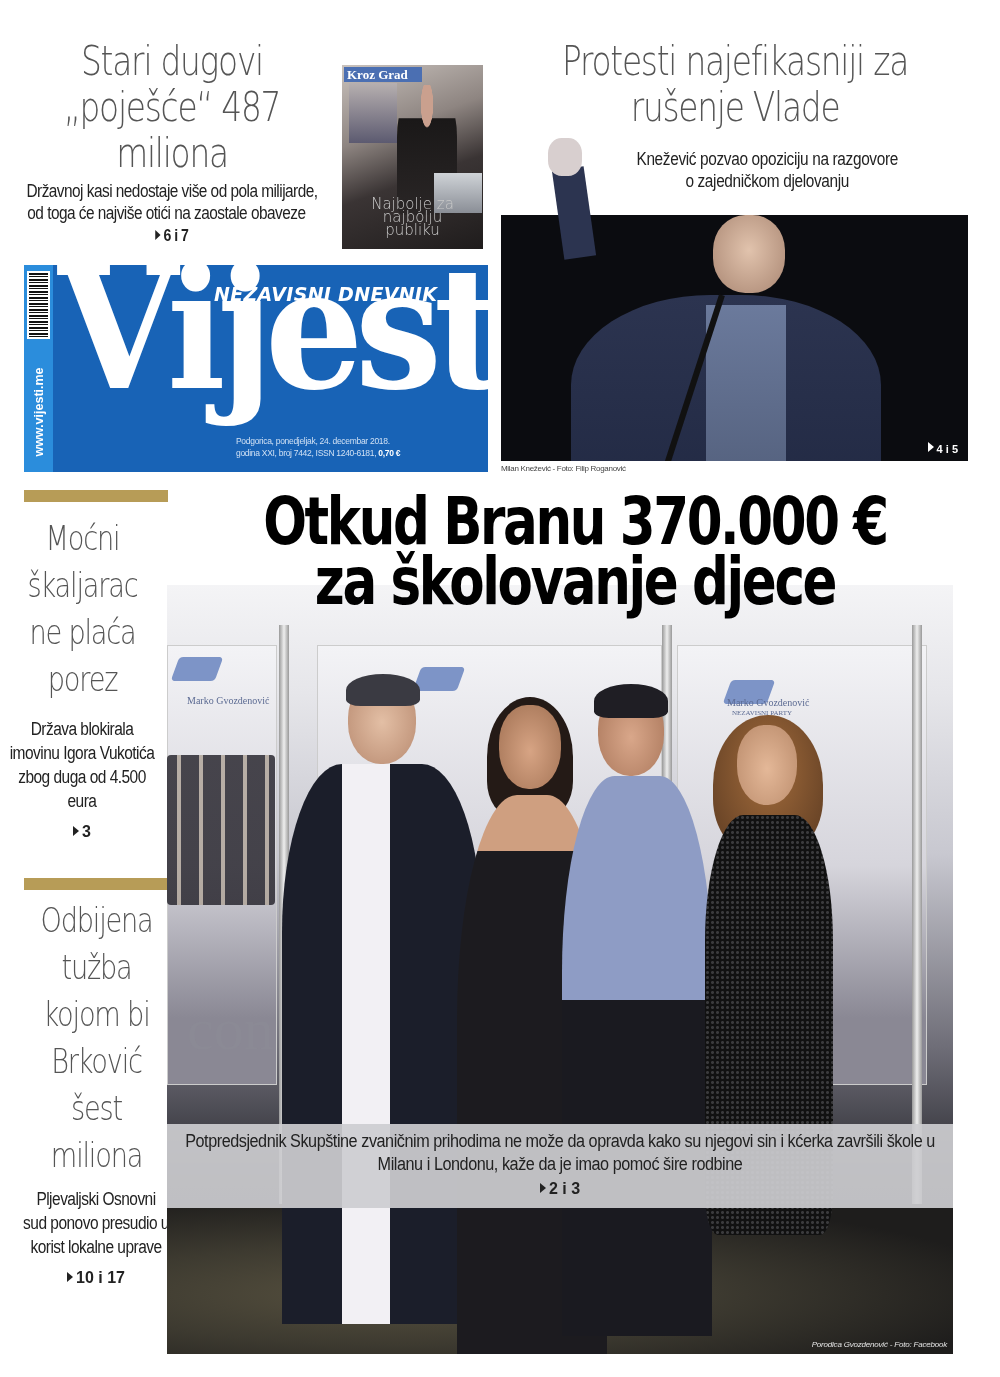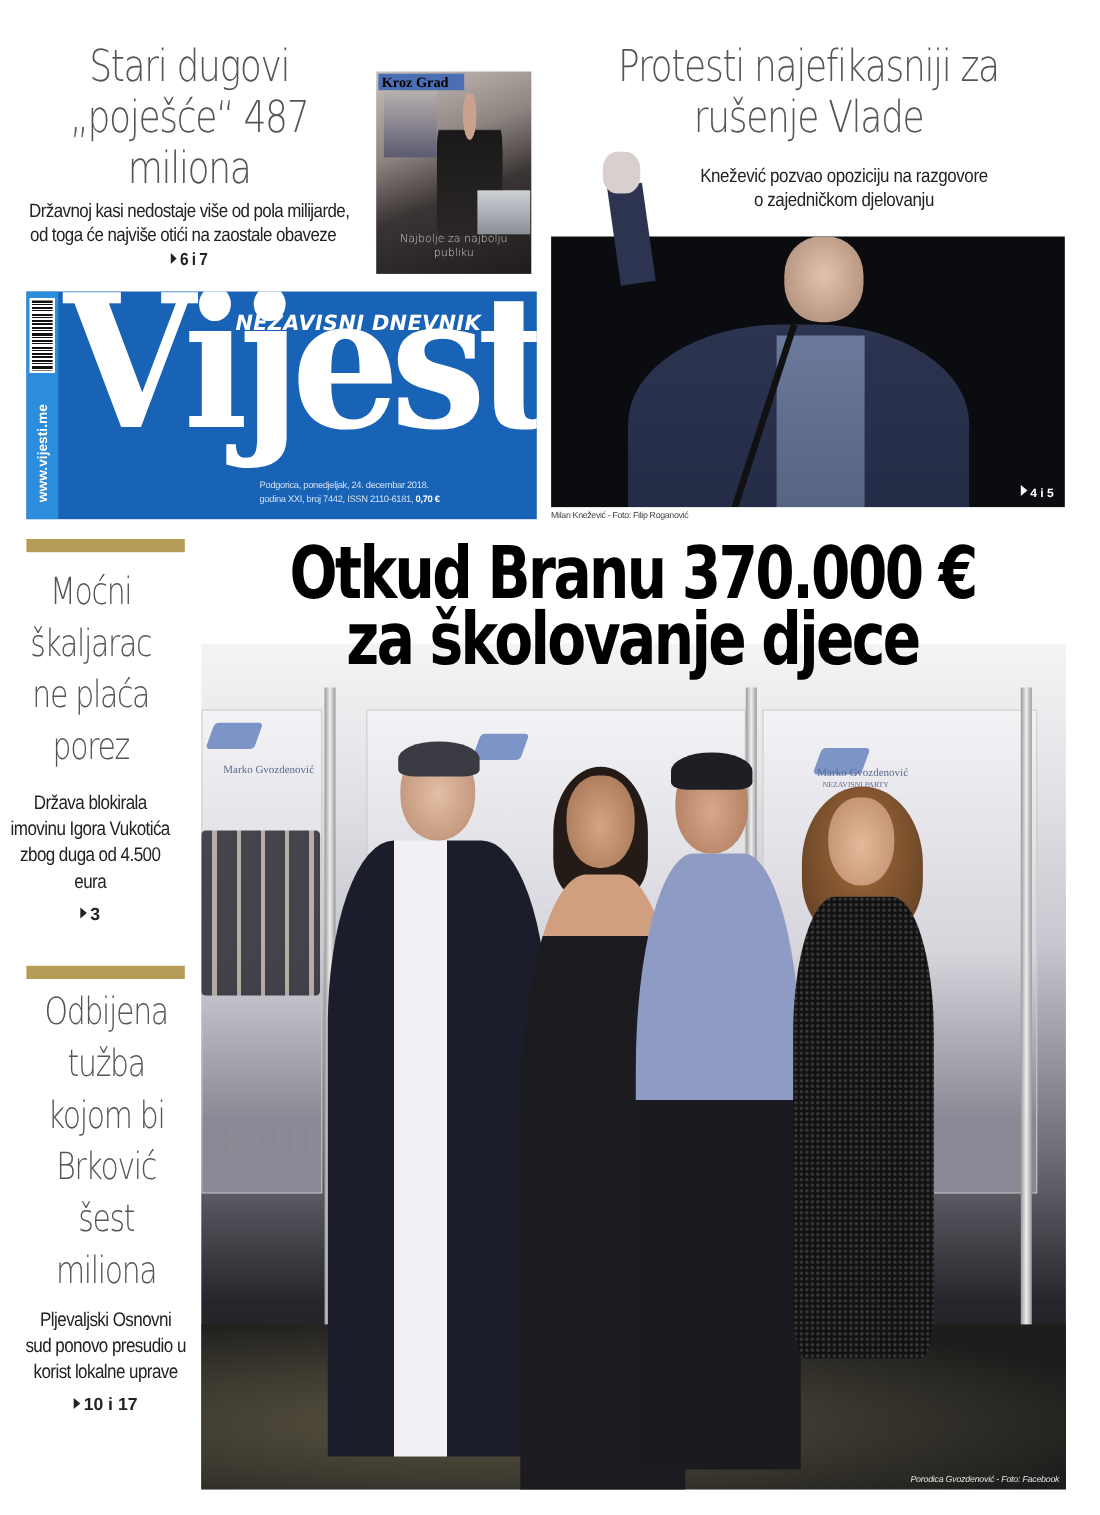--- a/index.html
+++ b/index.html
@@ -16,25 +16,25 @@
   #teaser-debts .deck { font-size: 17.5px; line-height: 22px; margin-top: 4px; transform: scaleX(0.88); transform-origin: center top; width: 340px; margin-left: -20px; }
   .page-ref { font-weight: bold; font-size: 16px; color: #222; white-space: nowrap; }
   .page-ref .tri { display: inline-block; width: 0; height: 0; border-top: 5px solid transparent; border-bottom: 5px solid transparent; border-left: 6px solid #222; margin-right: 3px; vertical-align: 1px; }
 
   
   #supplement { left: 342px; top: 34px; width: 144px; height: 220px; }
   #supplement-label { font-weight: bold; font-size: 13px; text-align: center; color: #111; width: 100%; display: block; margin-left: 3px; margin-top: 48px;}
   #supplement-arrow { width: 0; height: 0; margin: 1px auto 0; border-left: 5px solid transparent; border-right: 5px solid transparent; border-top: 6px solid #222; }
   #supplement-cover { position: absolute; left: 0; top: 31px; width: 141px; height: 184px;
     background: linear-gradient(160deg, #c9c2bd 0%, #8e8581 35%, #3a3434 60%, #1f1c1c 100%); overflow: hidden; }
-  #supplement-brand { position: absolute; left: 2px; top: 2px; width: 78px; height: 15px; background: #4b6fb2; color: #000000; font-family: "Liberation Serif", serif; font-weight: bold; font-size: 13px; line-height: 15px; padding-left: 3px; }
+  #supplement-brand { position: absolute; left: 2px; top: 2px; width: 78px; height: 15px; background: #4b6fb2; color: #ffffff; font-family: "Liberation Serif", serif; font-weight: bold; font-size: 13px; line-height: 15px; padding-left: 3px; }
   #supplement-inset1 { position: absolute; left: 7px; top: 18px; width: 48px; height: 60px; background: linear-gradient(180deg,#b7b0b0,#5c5a70); }
   #supplement-inset2 { position: absolute; left: 92px; top: 108px; width: 48px; height: 40px; background: linear-gradient(180deg,#cfd3d7,#8a8e96); }
   #supplement-figure { position: absolute; left: 55px; top: 20px; width: 60px; height: 130px; background: radial-gradient(ellipse at 50% 15%, #caa08e 0 14%, transparent 15%), linear-gradient(180deg, transparent 25%, #1a1818 26%, #2a2626 100%); border-radius: 40% 40% 10% 10%; }
-  #supplement-caption { position: absolute; left: 0; right: 0; bottom: 12px; text-align: center; color: #c8c8c8; font-size: 10px; line-height: 13px; font-family: "DejaVu Sans", sans-serif; font-weight: 200; }
+  #supplement-caption { position: absolute; left: 0; right: 0; bottom: 12px; text-align: center; color: #c8c8c8; font-size: 15px; line-height: 13px; font-family: "DejaVu Sans", sans-serif; font-weight: 200; }
 
   
   #story-protest { left: 500px; top: 38px; width: 470px; }
   #story-protest .thin-head { font-size: 40px; line-height: 46px; text-align: center; width: 560px; margin-left: -45px; }
   #protest-deck { position: absolute; left: 600px; top: 148px; width: 380px; text-align: center; font-size: 17.5px; line-height: 22px; transform: scaleX(0.88); transform-origin: left top; letter-spacing: -0.4px; }
   #protest-photo { left: 501px; top: 215px; width: 467px; height: 246px; background: #0b0c10; overflow: hidden; }
   #protest-photo .figure-body { position: absolute; left: 70px; top: 80px; width: 310px; height: 200px; background: linear-gradient(180deg,#2c3450,#222a44); border-radius: 45% 45% 0 0; }
   #protest-photo .figure-shirt { position: absolute; left: 205px; top: 90px; width: 80px; height: 170px; background: linear-gradient(180deg,#6b7a9c,#55627f); }
   #protest-photo .figure-head { position: absolute; left: 212px; top: 0px; width: 72px; height: 78px; background: radial-gradient(ellipse at 50% 45%, #e1c3ad, #a98672); border-radius: 45%; }
   #protest-photo .mic { position: absolute; left: 218px; top: 80px; width: 6px; height: 180px; background: #111; transform: rotate(18deg); transform-origin: top; }
@@ -61,21 +61,21 @@
   #left-story-1 { left: 8px; top: 515px; width: 148px; text-align: center; }
   #left-story-2 { left: 22px; top: 897px; width: 148px; text-align: center; }
   .side-head { font-family: "DejaVu Sans", sans-serif; font-weight: 200; font-size: 34px; line-height: 47px; color: #555; letter-spacing: -1.5px; transform: scaleX(0.8); transform-origin: center top; width: 185px; margin-left: -18px; }
   .side-deck { font-size: 18px; line-height: 24px; color: #222; margin-top: 14px; letter-spacing: -0.6px; transform: scaleX(0.86); transform-origin: center top; width: 170px; margin-left: -11px; }
   .side-ref { margin-top: 10px; }
 
   
   #lead-headline { left: 180px; top: 492px; width: 790px; text-align: center; z-index: 3; }
   #lead-headline .line { font-family: "DejaVu Sans", sans-serif; font-weight: bold; font-size: 66px; line-height: 60px; color: #000; letter-spacing: -3px; transform: scaleX(0.78); transform-origin: center top; white-space: nowrap; width: 1010px; margin-left: -110px; }
 
-  #lead-photo { left: 183px; top: 585px; width: 786px; height: 769px; overflow: hidden;
+  #lead-photo { left: 167px; top: 585px; width: 786px; height: 769px; overflow: hidden;
      background: linear-gradient(180deg, #f4f4f6 0%, #e6e6ea 14%, #c8c8d0 35%, #6f6e78 60%, #25252b 78%, #1a1a1c 100%); }
   #lead-photo .banner { position: absolute; top: 60px; height: 440px; background: linear-gradient(180deg,#f3f3f6,#d6d5dc 50%,#8a8894 85%); border: 1px solid #ccc; }
   #lead-photo .pole { position: absolute; top: 40px; width: 10px; height: 620px; background: linear-gradient(90deg,#999,#eee,#999); }
   #lead-photo .cap-logo { position: absolute; width: 44px; height: 24px; background: #7d94c7; transform: skewX(-20deg); border-radius: 4px; }
   #lead-photo .banner-text { position: absolute; font-family: "Liberation Serif", serif; font-size: 10px; color: #5b6a92; }
   #lead-photo .grad-pic { position: absolute; left: 0; top: 170px; width: 108px; height: 150px; background: repeating-linear-gradient(90deg,#2a2830 0 10px,#b0a59a 10px 14px,#2a2830 14px 22px); border-radius: 4px; opacity: 0.85; }
   #lead-photo .con-text { position: absolute; left: 20px; top: 410px; font-family: "Liberation Serif", serif; font-size: 60px; color: #8b8a95; }
   #lead-photo .ground { position: absolute; left: 0; bottom: 0; width: 100%; height: 150px; background: radial-gradient(ellipse at 30% 60%, #57513f 0, #3d3a30 40%, #1e1d1c 80%); }
   .person { position: absolute; }
   .p-head { position: absolute; border-radius: 45% 45% 48% 48%; }
@@ -153,21 +153,21 @@
 
 <div id="masthead" class="abs">
   <div id="masthead-strip">
     <div id="masthead-barcode"></div>
     <div id="masthead-url">www.vijesti.me</div>
   </div>
   <div id="masthead-logo">Vijesti</div>
   <div id="masthead-tagline">NEZAVISNI DNEVNIK</div>
   <div id="masthead-info">
     <div>Podgorica, ponedjeljak, 24. decembar 2018.</div>
-    <div><span>godina XXI, broj 7442, ISSN 2110-6181,</span> <b>0,70 €</b></div>
+    <div><span>godina XXI, broj 7442, ISSN 1240-6181,</span> <b>0,70 €</b></div>
   </div>
 </div>
 
 <div class="gold-bar" style="top:490px"></div>
 <div id="left-story-1" class="abs">
   <div class="side-head">
     <div>Moćni</div>
     <div>škaljarac</div>
     <div>ne plaća</div>
     <div>porez</div>
@@ -221,19 +221,23 @@
     <div class="p-body"></div>
     <div class="p-head"></div>
     <div class="p-hair"></div>
   </div>
   <div id="p4" class="person" style="left:530px;top:140px">
     <div class="p-hair"></div>
     <div class="p-body"></div>
     <div class="p-head"></div>
   </div>
 
+  <div id="lead-deck-band">
+    <div id="lead-deck" class="deck">Potpredsjednik Skupštine zvaničnim prihodima ne može da opravda kako su njegovi sin i kćerka završili škole u Milanu i Londonu, kaže da je imao pomoć šire rodbine</div>
+    <span id="lead-ref" class="page-ref"><span class="tri"></span><span>2 i 3</span></span>
+  </div>
   <div id="lead-credit">Porodica Gvozdenović - Foto: Facebook</div>
 </div>
 
 <div id="lead-headline" class="abs">
   <div class="line">Otkud Branu 370.000 €</div>
   <div class="line">za školovanje djece</div>
 </div>
 
 </body></html>

